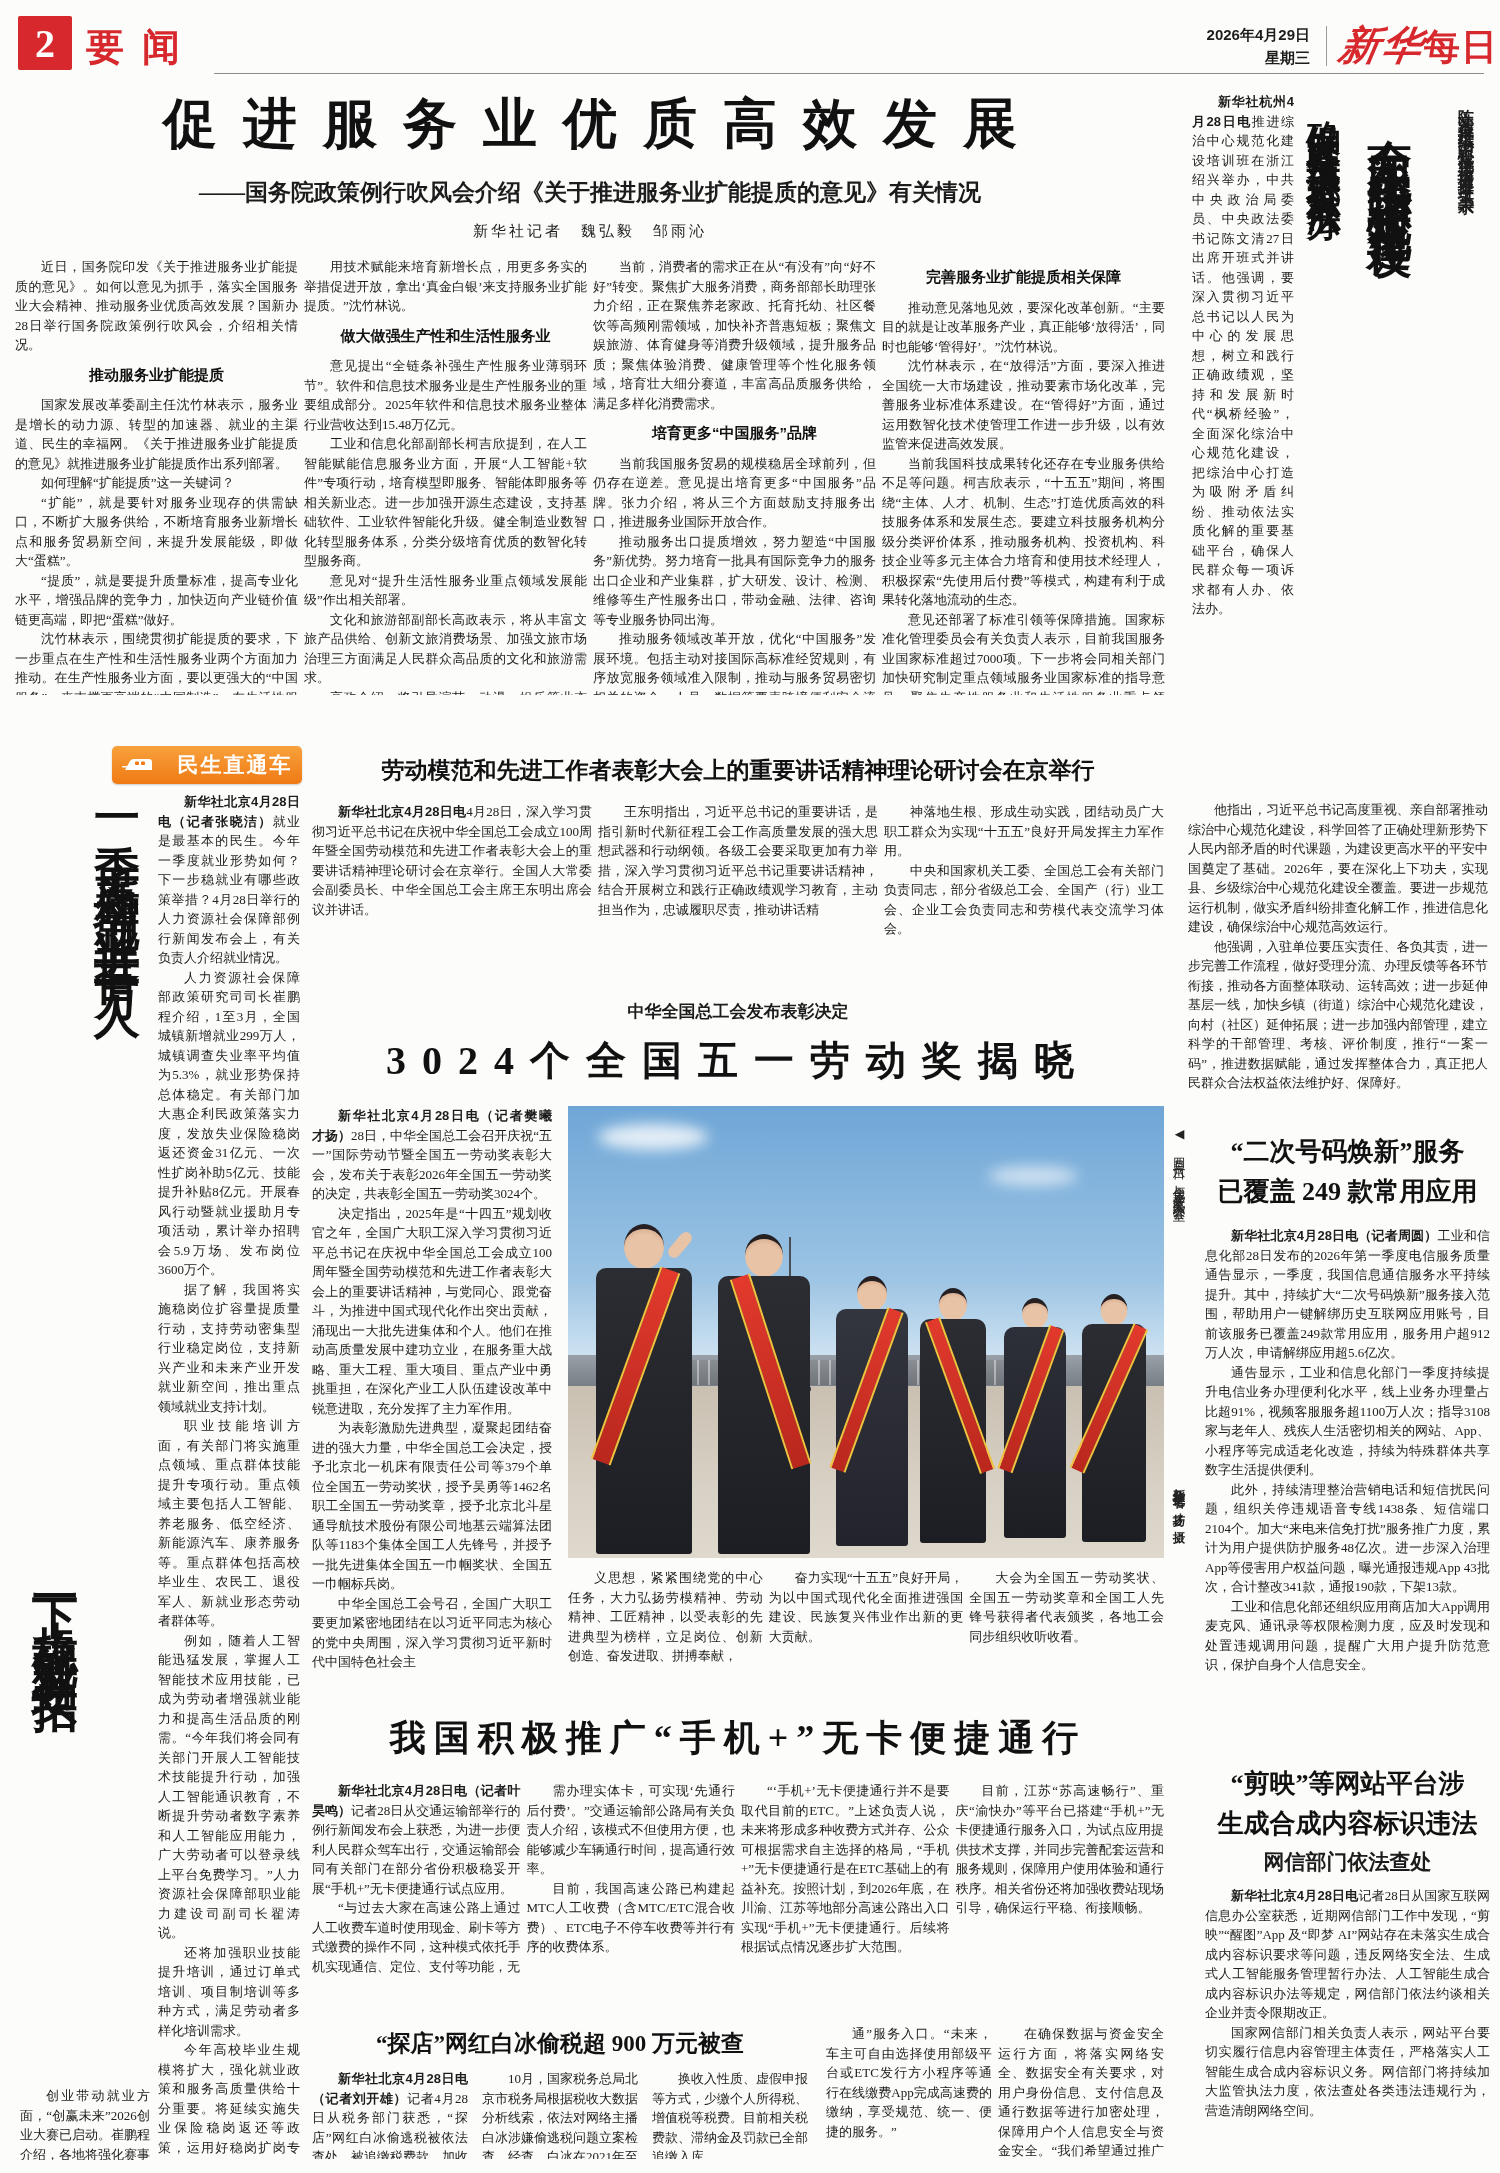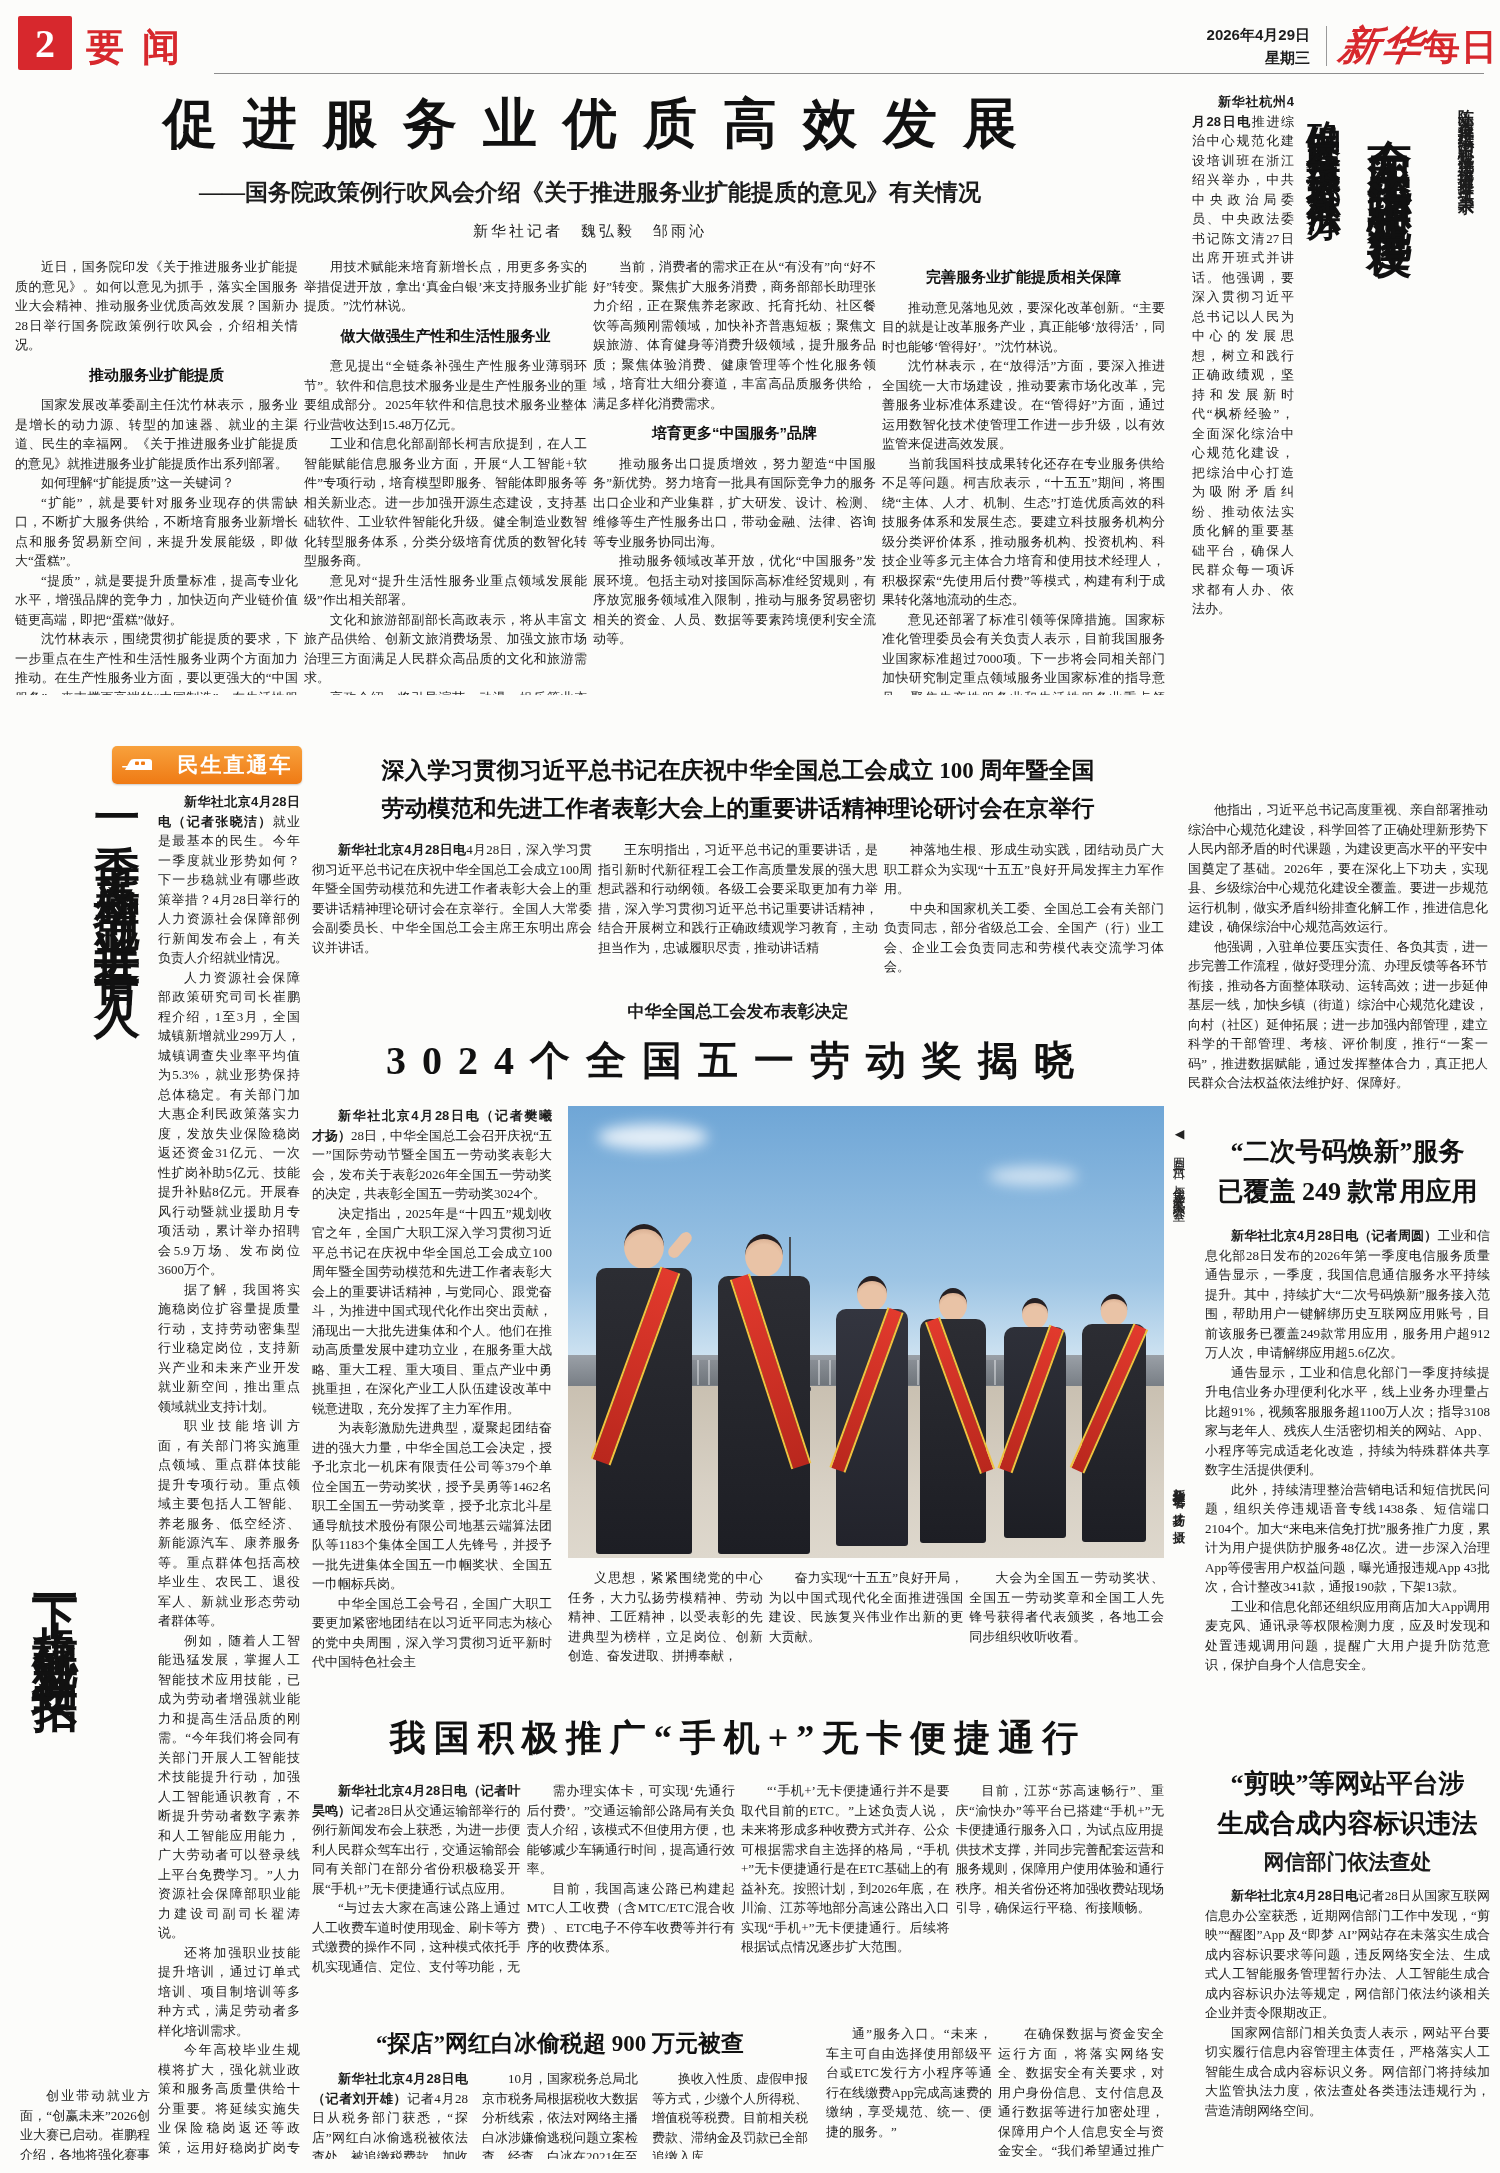--- a/index.html
+++ b/index.html
@@ -124,20 +124,21 @@
           <h4 class="sub">做大做强生产性和生活性服务业</h4>
           <p>意见提出“全链条补强生产性服务业薄弱环节”。软件和信息技术服务业是生产性服务业的重要组成部分。2025年软件和信息技术服务业整体行业营收达到15.48万亿元。</p>
           <p>工业和信息化部副部长柯吉欣提到，在人工智能赋能信息服务业方面，开展“人工智能+软件”专项行动，培育模型即服务、智能体即服务等相关新业态。进一步加强开源生态建设，支持基础软件、工业软件智能化升级。健全制造业数智化转型服务体系，分类分级培育优质的数智化转型服务商。</p>
           <p>意见对“提升生活性服务业重点领域发展能级”作出相关部署。</p>
           <p>文化和旅游部副部长高政表示，将从丰富文旅产品供给、创新文旅消费场景、加强文旅市场治理三方面满足人民群众高品质的文化和旅游需求。</p>
           <p>高政介绍，将引导演艺、动漫、娱乐等业态提质升级，推动文化遗产、国风国潮融入当代生活；支持创新打造沉浸式演艺、国潮市集、非遗体验、特色音乐节等消费场景；针对不合理低价游、强制购物、网络非法招徕等突出问题持续开展专项整治行动。</p>
         </div>
       <div>
           <p>当前，消费者的需求正在从“有没有”向“好不好”转变。聚焦扩大服务消费，商务部部长助理张力介绍，正在聚焦养老家政、托育托幼、社区餐饮等高频刚需领域，加快补齐普惠短板；聚焦文娱旅游、体育健身等消费升级领域，提升服务品质；聚焦体验消费、健康管理等个性化服务领域，培育壮大细分赛道，丰富高品质服务供给，满足多样化消费需求。</p>
           <h4 class="sub">培育更多“中国服务”品牌</h4>
+          <p>当前我国服务贸易的规模稳居全球前列，但仍存在逆差。意见提出培育更多“中国服务”品牌。张力介绍，将从三个方面鼓励支持服务出口，推进服务业国际开放合作。</p>
           <p>推动服务出口提质增效，努力塑造“中国服务”新优势。努力培育一批具有国际竞争力的服务出口企业和产业集群，扩大研发、设计、检测、维修等生产性服务出口，带动金融、法律、咨询等专业服务协同出海。</p>
           <p>推动服务领域改革开放，优化“中国服务”发展环境。包括主动对接国际高标准经贸规则，有序放宽服务领域准入限制，推动与服务贸易密切相关的资金、人员、数据等要素跨境便利安全流动等。</p>
         </div>
       <div>
           <h4 class="sub">完善服务业扩能提质相关保障</h4>
           <p>推动意见落地见效，要深化改革创新。“主要目的就是让改革服务产业，真正能够‘放得活’，同时也能够‘管得好’。”沈竹林说。</p>
           <p>沈竹林表示，在“放得活”方面，要深入推进全国统一大市场建设，推动要素市场化改革，完善服务业标准体系建设。在“管得好”方面，通过运用数智化技术使管理工作进一步升级，以有效监管来促进高效发展。</p>
           <p>当前我国科技成果转化还存在专业服务供给不足等问题。柯吉欣表示，“十五五”期间，将围绕“主体、人才、机制、生态”打造优质高效的科技服务体系和发展生态。要建立科技服务机构分级分类评价体系，推动服务机构、投资机构、科技企业等多元主体合力培育和使用技术经理人，积极探索“先使用后付费”等模式，构建有利于成果转化落地流动的生态。</p>
           <p>意见还部署了标准引领等保障措施。国家标准化管理委员会有关负责人表示，目前我国服务业国家标准超过7000项。下一步将会同相关部门加快研究制定重点领域服务业国家标准的指导意见，聚焦生产性服务业和生活性服务业重点领域，不断完善服务标准体系。</p>
         </div>
@@ -179,21 +180,20 @@
         <p>例如，随着人工智能迅猛发展，掌握人工智能技术应用技能，已成为劳动者增强就业能力和提高生活品质的刚需。“今年我们将会同有关部门开展人工智能技术技能提升行动，加强人工智能通识教育，不断提升劳动者数字素养和人工智能应用能力，广大劳动者可以登录线上平台免费学习。”人力资源社会保障部职业能力建设司副司长翟涛说。</p>
         <p>还将加强职业技能提升培训，通过订单式培训、项目制培训等多种方式，满足劳动者多样化培训需求。</p>
         <p>今年高校毕业生规模将扩大，强化就业政策和服务高质量供给十分重要。将延续实施失业保险稳岗返还等政策，运用好稳岗扩岗专项贷款、就业补助资金等政策工具，支持各地因地制宜出台配套措施，形成稳就业合力。</p>
       </div>
     <div class="abs btxt clip" style="left:20px; top:2086px; width:130px; height:74px;">
         <p>创业带动就业方面，“创赢未来”2026创业大赛已启动。崔鹏程介绍，各地将强化赛事成果落地转化，提供政策对接、投资对接、孵化培训等服务予以扶持。</p>
       </div>
   </div>
 
   <div class="abs" style="left:312px; top:752px; width:852px;">
-    <div class="mid-head">深入学习贯彻习近平总书记在庆祝中华全国总工会成立 100 周年暨全国</div>
     <div class="mid-head">劳动模范和先进工作者表彰大会上的重要讲话精神理论研讨会在京举行</div>
     <div class="cols btxt" style="margin-top:12px; height:150px;">
       <div>
           <p><b>新华社北京4月28日电</b>4月28日，深入学习贯彻习近平总书记在庆祝中华全国总工会成立100周年暨全国劳动模范和先进工作者表彰大会上的重要讲话精神理论研讨会在京举行。全国人大常委会副委员长、中华全国总工会主席王东明出席会议并讲话。</p>
         </div>
       <div>
           <p>王东明指出，习近平总书记的重要讲话，是指引新时代新征程工会工作高质量发展的强大思想武器和行动纲领。各级工会要采取更加有力举措，深入学习贯彻习近平总书记重要讲话精神，结合开展树立和践行正确政绩观学习教育，主动担当作为，忠诚履职尽责，推动讲话精</p>
         </div>
       <div>
           <p>神落地生根、形成生动实践，团结动员广大职工群众为实现“十五五”良好开局发挥主力军作用。</p>

